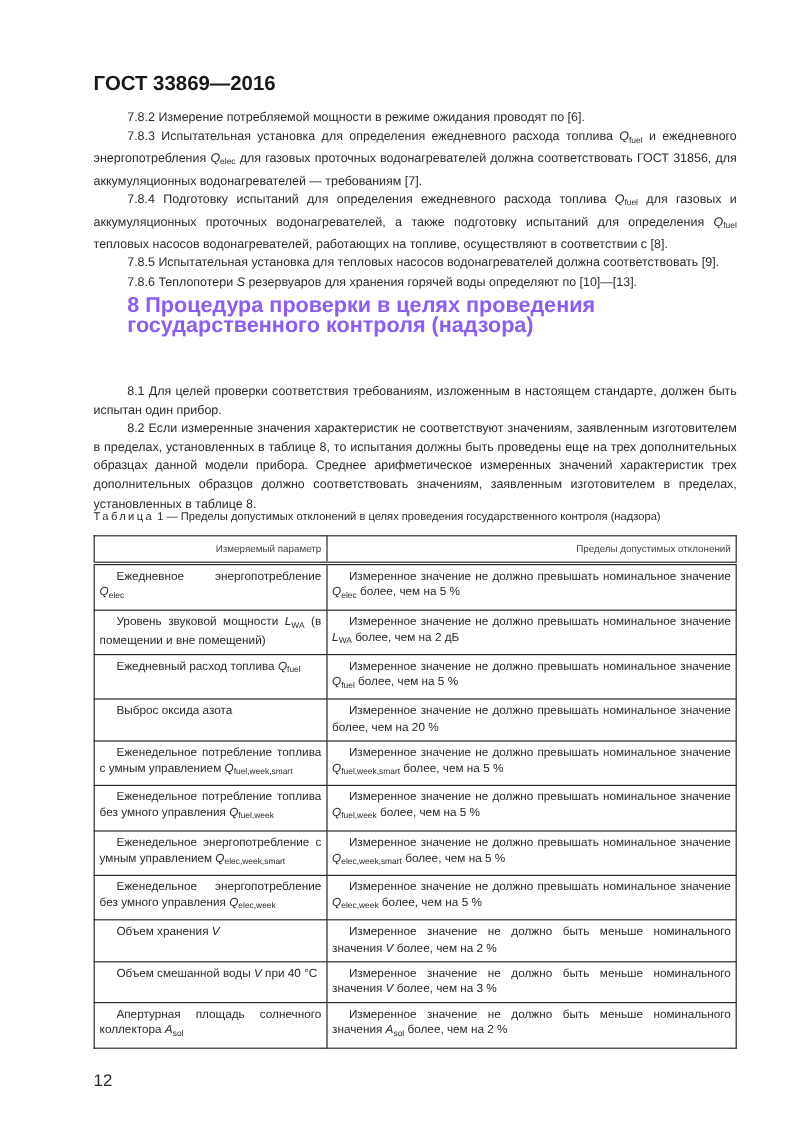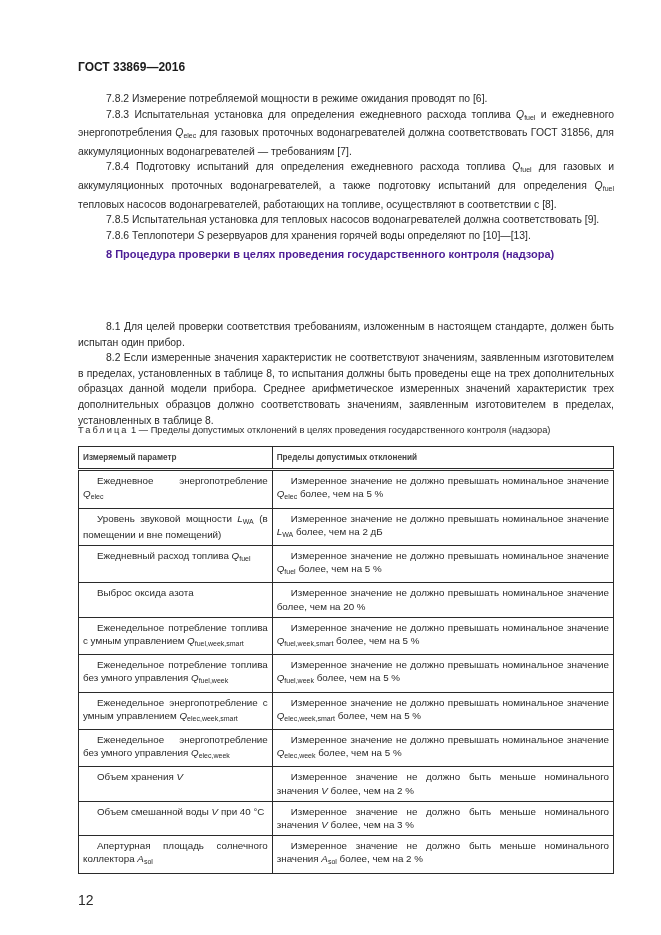--- a/index.html
+++ b/index.html
@@ -2,48 +2,48 @@
 <html><head>
 <meta charset="utf-8">
 <style>
   html, body { margin: 0; padding: 0; background: #ffffff; }
   body {
     width: 661px; height: 935px; position: relative; overflow: hidden;
     font-family: "Liberation Sans", sans-serif; color: #2a2a2a;
   }
   .page-header {
     position: absolute; left: 78px; top: 60px;
-    font-weight: bold; font-size: 12px; color: #1a1a1a;
+    font-weight: bold; font-size: 17px; color: #1a1a1a;
   }
   .body-text {
     position: absolute; left: 78px; width: 536px;
     font-size: 10.4px; line-height: 15.6px; text-align: justify;
   }
   .body-text p { margin: 0; text-indent: 28px; }
   .sec-78 { top: 91px; }
   .section-title {
     position: absolute; left: 106px; top: 246px; width: 510px;
-    font-weight: bold; font-size: 11px; line-height: 17px; color: #4c1d95;
+    font-weight: bold; font-size: 18px; line-height: 17px; color: #8b5cf6;
   }
   .sec-8 { top: 292px; margin-top: 27px; }
   .table-caption {
     position: absolute; left: 78px; top: 425px; width: 540px;
     font-size: 9.3px; color: #2a2a2a; white-space: nowrap;
   }
   .table-caption .spaced { letter-spacing: 2px; }
   table.limits {
     position: absolute; left: 78px; top: 446px; width: 536px;
     border-collapse: collapse; font-size: 9.8px; line-height: 13.2px;
   }
   table.limits td, table.limits th {
     border: 1px solid #2a2a2a; vertical-align: top; padding: 3px 4px 4px 4px;
     text-align: justify;
   }
   table.limits th {
-    font-weight: bold; font-size: 8.2px; text-align: left;
+    font-weight: normal; font-size: 8.2px; text-align: right;
     padding: 4px; color: #444; border-bottom: 3px double #2a2a2a;
   }
   table.limits td .ind { display: inline-block; width: 14px; }
   col.c1 { width: 194px; }
   col.c2 { width: 342px; }
   tr.r-tall td { height: 25px; }
   sub { font-size: 7px; vertical-align: -2px; font-style: normal; }
   i { font-style: italic; }
   .page-number {
     position: absolute; left: 78px; top: 892px; font-size: 14px; color: #2a2a2a;

